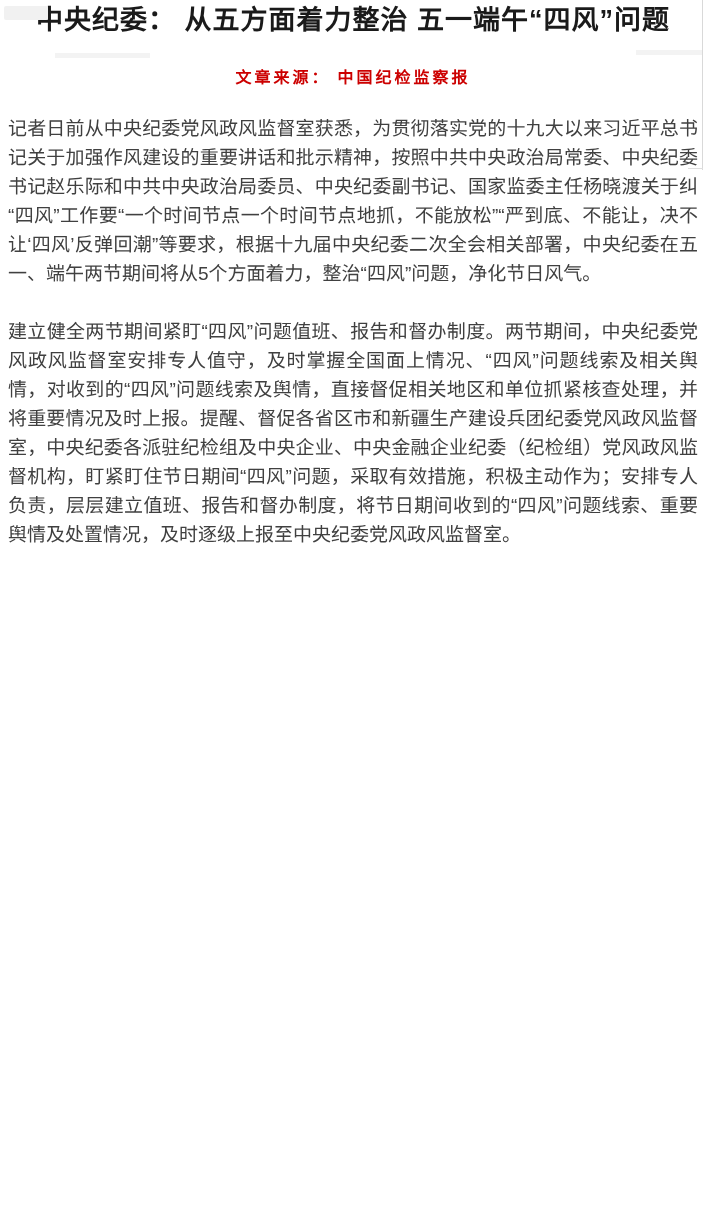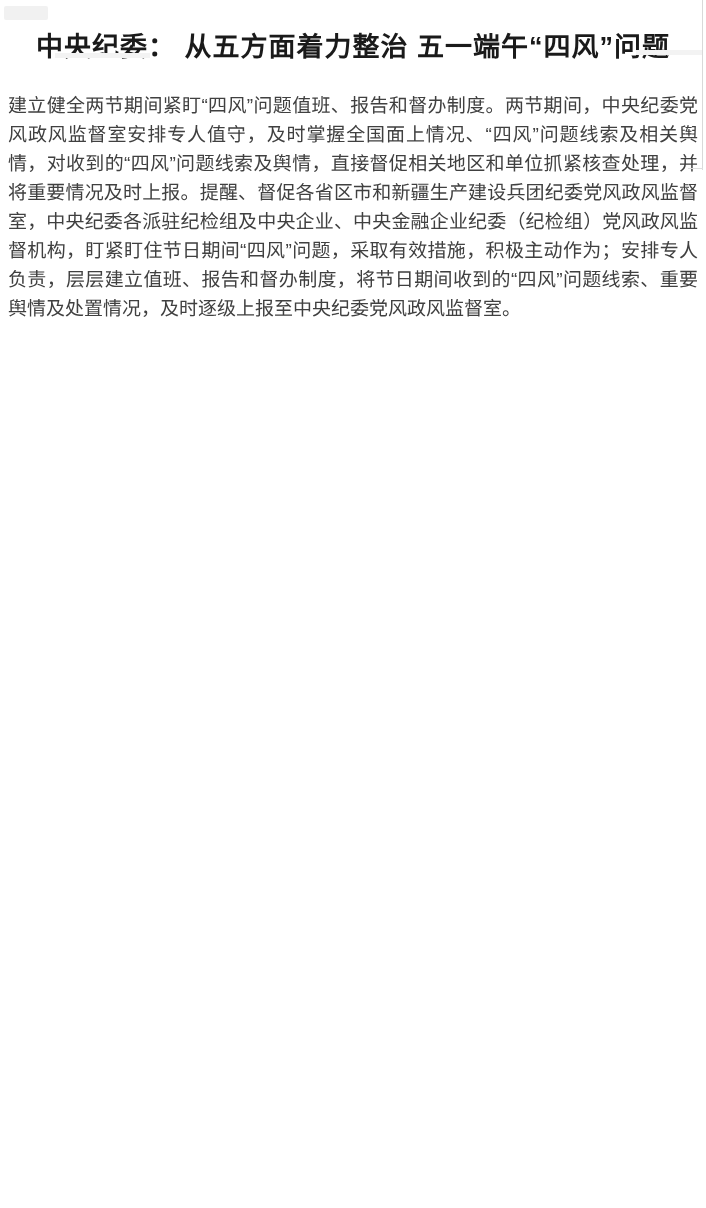--- a/index.html
+++ b/index.html
@@ -19,21 +19,21 @@
     width:706px;
     min-height:1208px;
     background:var(--bg);
     overflow:hidden;
   }
   .article{
     padding:0 8px;
   }
   .article-title{
     margin:0;
-    padding-top:31px;
+    padding-top:4px;
     text-align:center;
     font-size:27px;
     font-weight:bold;
     color:var(--title-color);
     letter-spacing:1px;
     line-height:1.25;
   }
   .article-source{
     margin-top:26px;
     text-align:center;
@@ -87,18 +87,20 @@
 
   <div class="artifact artifact-topleft"></div>
   <div class="artifact artifact-under-title-left"></div>
   <div class="artifact artifact-under-title-right"></div>
   <div class="artifact artifact-right-line"></div>
   <div class="artifact artifact-right-tick"></div>
 
   <div class="article">
     <h1 class="article-title">中央纪委： 从五方面着力整治 五一端午“四风”问题</h1>
 
+    <div class="article-source">文章来源： 中国纪检监察报</div>
 
     <div class="article-body" id="paragraphs">
+        <p class="para">记者日前从中央纪委党风政风监督室获悉，为贯彻落实党的十九大以来习近平总书记关于加强作风建设的重要讲话和批示精神，按照中共中央政治局常委、中央纪委书记赵乐际和中共中央政治局委员、中央纪委副书记、国家监委主任杨晓渡关于纠“四风”工作要“一个时间节点一个时间节点地抓，不能放松”“严到底、不能让，决不让‘四风’反弹回潮”等要求，根据十九届中央纪委二次全会相关部署，中央纪委在五一、端午两节期间将从5个方面着力，整治“四风”问题，净化节日风气。</p>
         <p class="para">建立健全两节期间紧盯“四风”问题值班、报告和督办制度。两节期间，中央纪委党风政风监督室安排专人值守，及时掌握全国面上情况、“四风”问题线索及相关舆情，对收到的“四风”问题线索及舆情，直接督促相关地区和单位抓紧核查处理，并将重要情况及时上报。提醒、督促各省区市和新疆生产建设兵团纪委党风政风监督室，中央纪委各派驻纪检组及中央企业、中央金融企业纪委（纪检组）党风政风监督机构，盯紧盯住节日期间“四风”问题，采取有效措施，积极主动作为；安排专人负责，层层建立值班、报告和督办制度，将节日期间收到的“四风”问题线索、重要舆情及处置情况，及时逐级上报至中央纪委党风政风监督室。</p>
       </div>
   </div>
 </div>
 
 </body></html>

